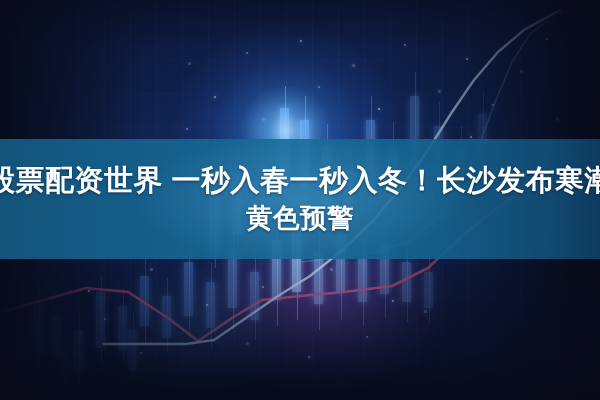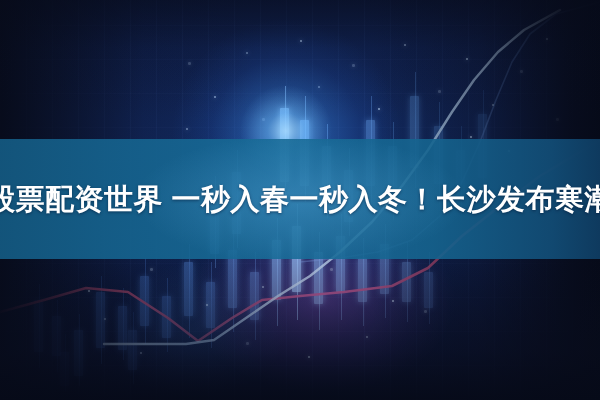--- a/index.html
+++ b/index.html
@@ -220,15 +220,16 @@
   <div class="layer" id="glow-core"></div>
 
   <div class="layer" id="bg-vignette"></div>
   <div class="layer" id="bg-vignette-v"></div>
 
   <div id="band"></div>
   <div id="band-sheen"></div>
 
   <div id="headline">
     <div class="hl-line line1">股票配资世界 一秒入春一秒入冬！长沙发布寒潮</div>
+    <div class="hl-line line2">黄色预警</div>
   </div>
 
 </div>
 
 </body></html>

